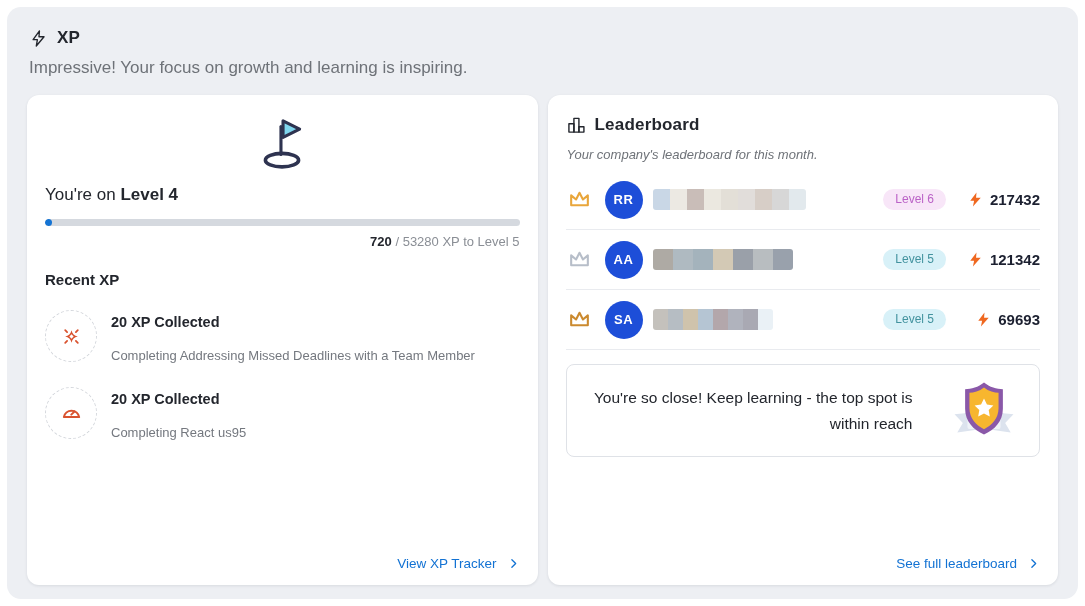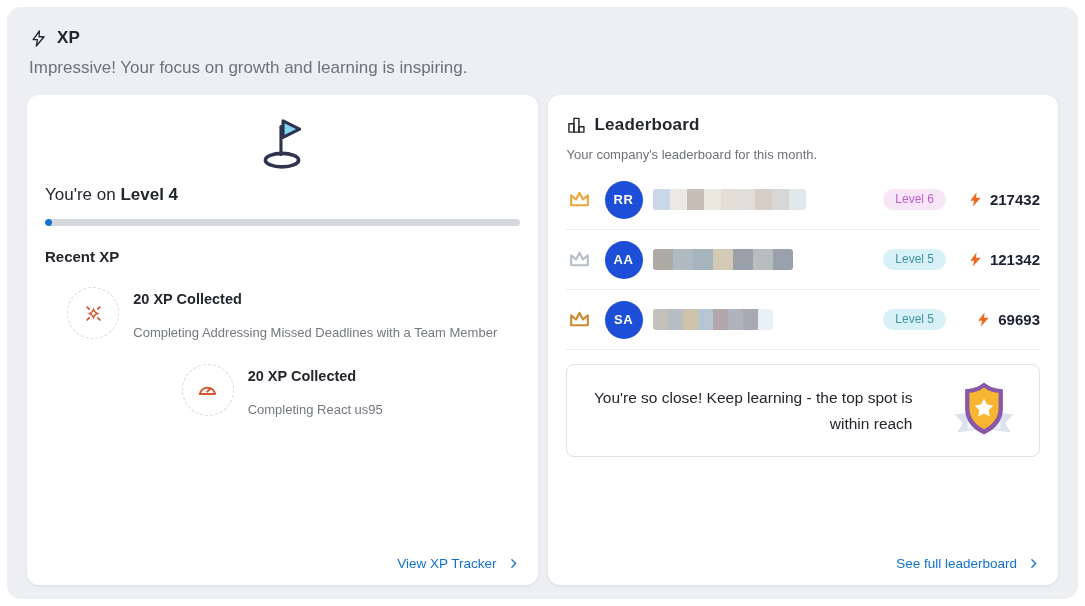--- a/index.html
+++ b/index.html
@@ -17,31 +17,31 @@
 
   
   .flag-wrap { display:flex; justify-content:center; margin-top:4px; }
   .level-title { font-size:17px; color:#23262d; margin-top:14px; }
   .level-title b { font-weight:700; }
   .progress-track { margin-top:14px; height:7px; background:#d5d9df; border-radius:4px; overflow:hidden; }
   .progress-fill { height:100%; background:#1474d4; border-radius:4px; }
   .xp-counter { text-align:right; font-size:13px; color:#8a8e95; margin-top:8px; }
   .xp-counter b { color:#23262d; font-weight:700; }
   .recent-title { font-size:15px; font-weight:700; color:#23262d; margin-top:22px; }
-  .recent-item { display:flex; gap:14px; align-items:flex-start; margin-top:22px;justify-content:center; }
+  .recent-item { display:flex; gap:14px; align-items:flex-start; margin-top:22px; }
   .dashed-circle { width:52px; height:52px; border-radius:50%; border:1px dashed #d4d7dc; display:flex; align-items:center; justify-content:center; flex:none; }
   .ri-title { font-size:14.5px; font-weight:700; color:#23262d; margin-top:4px; }
   .ri-desc { font-size:13px; color:#74787f; margin-top:16px; line-height:19px; max-width:408px; }
 
   
   .card-link-row { margin-top:auto; display:flex; justify-content:flex-end; align-items:center; }
   .link { display:flex; align-items:center; gap:10px; color:#1272d3; font-size:13.5px; cursor:pointer;justify-content:center; }
 
   
-  .lb-sub { font-size:13px; color:#6e7278; margin:12px 0 8px 1px; }
+  .lb-sub { font-size:13px; color:#6e7278; margin:12px 0 8px 1px;font-style:italic; }
   .lb-row { display:flex; align-items:center; height:60px; border-bottom:1px solid #e9ebef; }
   .lb-row:last-of-type { border-bottom:none; }
   .crown { flex:none; display:flex; margin-right:12px; }
   .avatar { width:38px; height:38px; border-radius:50%; background:#1d4ed8; color:#ffffff; font-size:13px; font-weight:700; display:flex; align-items:center; justify-content:center; letter-spacing:.5px; flex:none; }
   .mosaic { display:flex; margin-left:10px; height:21px; border-radius:3px; overflow:hidden; }
   .mosaic div { height:100%; }
   .lb-row[data-row-index="0"] .mosaic div { width:17px; }
   .lb-row[data-row-index="1"] .mosaic div { width:20px; }
   .lb-row[data-row-index="2"] .mosaic div { width:15px; }
   .pill { margin-left:auto; font-size:12px; padding:3px 12px 4px 12px; border-radius:11px; flex:none; }
@@ -78,20 +78,23 @@
       </div>
 
       <div class="level-title">
         <span>You're on</span> <b>Level 4</b>
       </div>
 
       <div class="progress-track">
         <div class="progress-fill" style="width: 1.5%;"></div>
       </div>
 
+      <div class="xp-counter">
+        <b>720</b> <span>/ 53280 XP to Level 5</span>
+      </div>
 
       <div class="recent-title">Recent XP</div>
 
       <div class="recent-item">
         <div class="dashed-circle">
           <svg viewBox="0 0 24 24" width="27" height="27">
             <path fill-rule="evenodd" fill="#d9532f" d="M12 6.4 C12.5 9.4 14.6 11.5 17.6 12 C14.6 12.5 12.5 14.6 12 17.6 C11.5 14.6 9.4 12.5 6.4 12 C9.4 11.5 11.5 9.4 12 6.4 Z M12 10.1 L13.9 12 L12 13.9 L10.1 12 Z"></path>
             <path d="M6.4 6.4 L8.1 8.1 M17.6 6.4 L15.9 8.1 M6.4 17.6 L8.1 15.9 M17.6 17.6 L15.9 15.9" stroke="#d9532f" stroke-width="1.6" stroke-linecap="round"></path>
           </svg>
         </div>

